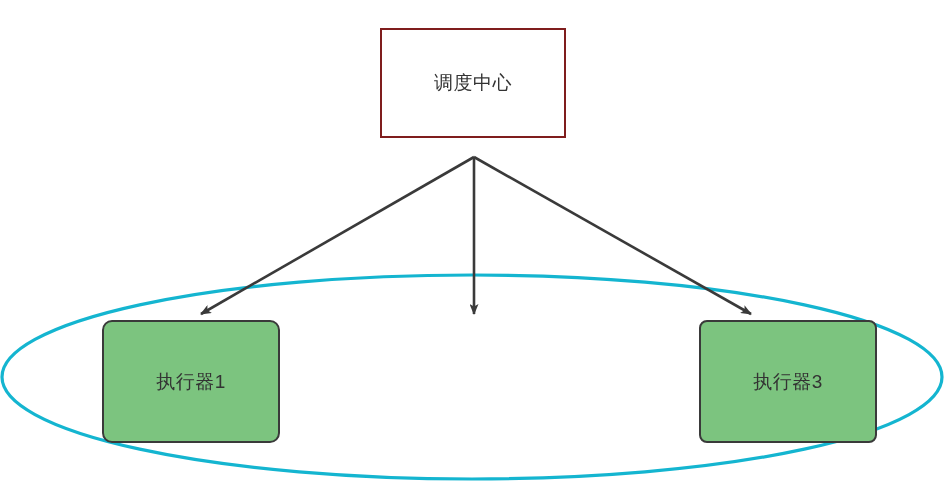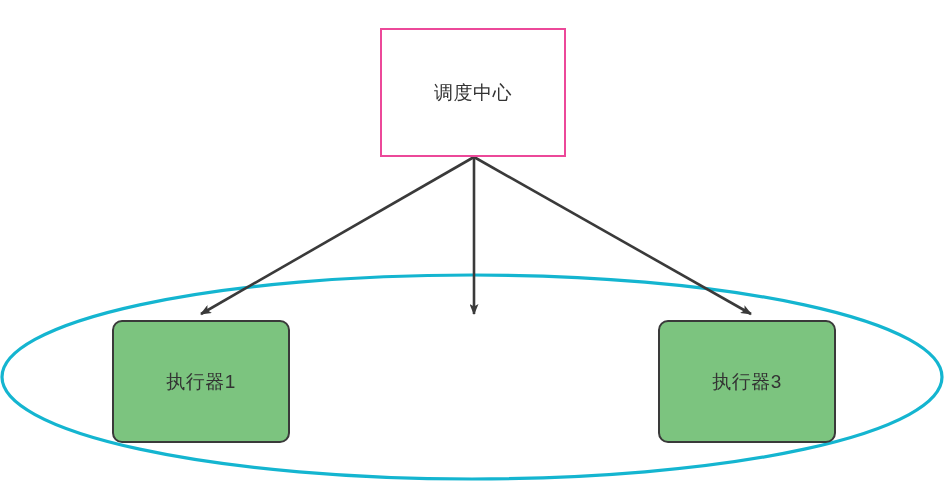--- a/index.html
+++ b/index.html
@@ -35,40 +35,40 @@
     letter-spacing: 0.5px;
     pointer-events: none;
     white-space: nowrap;
   }
   
   #scheduler-box {
     position: absolute;
     left: 380px;
     top: 28px;
     width: 186px;
-    height: 129px;
+    height: 110px;
     background: #ffffff;
-    border: 2px solid #ec4899;
+    border: 2px solid #7f1d1d;
     box-sizing: border-box;
     text-decoration: underline;
   }
   
   .executor-box {
     position: absolute;
     top: 320px;
     width: 178px;
     height: 123px;
     background: #7cc47f;
     border: 2px solid #3a3a3a;
     border-radius: 10px;
     box-sizing: border-box;
   }
-  #executor-box-1 { left: 112px; }
+  #executor-box-1 { left: 102px; }
   #executor-box-2 { left: 383px; }
-  #executor-box-3 { left: 658px; }
+  #executor-box-3 { left: 699px; border-radius: 8px; }
 
   .executor-text,
   .scheduler-text {
     font-size: 19px;
     color: #333333;
   }
 </style>
 </head>
 <body>
 

